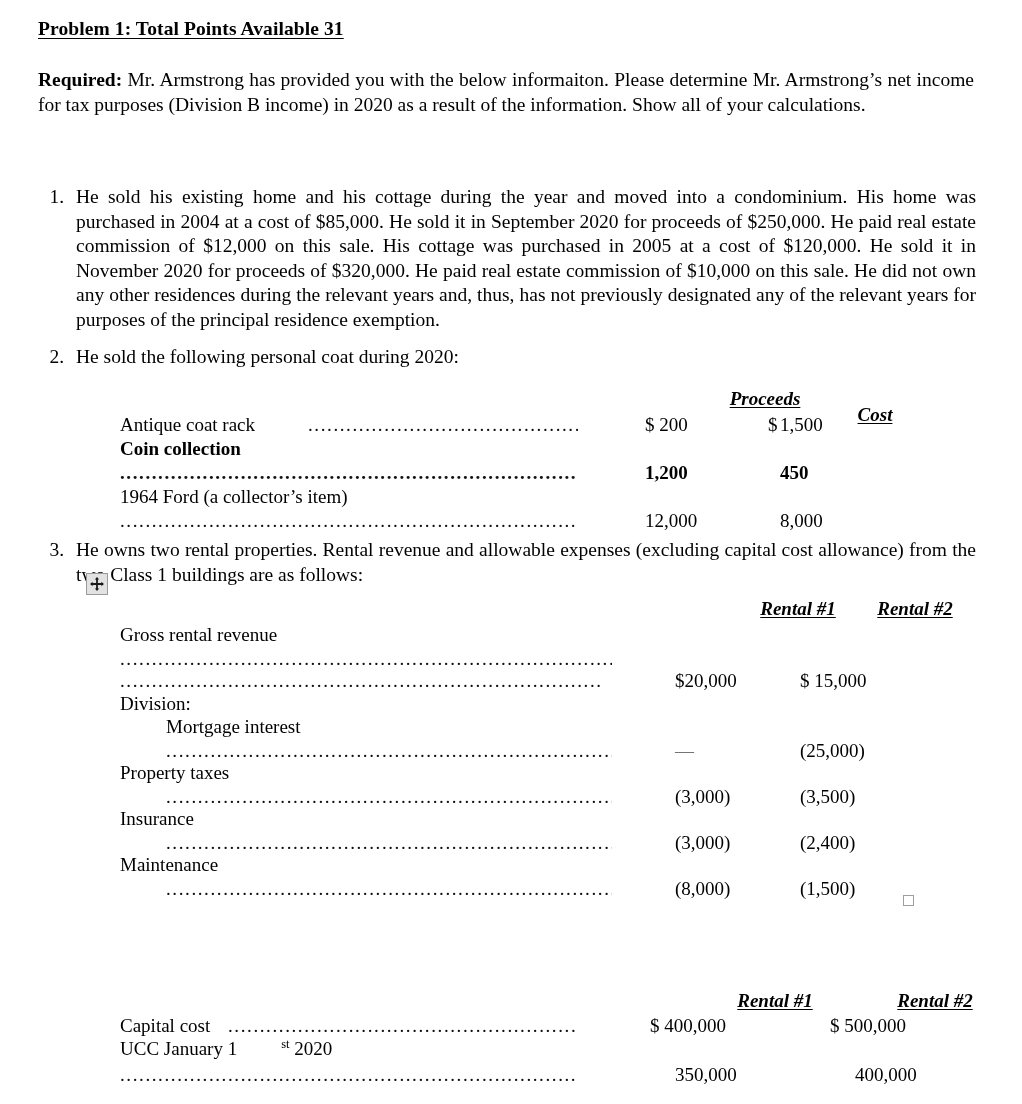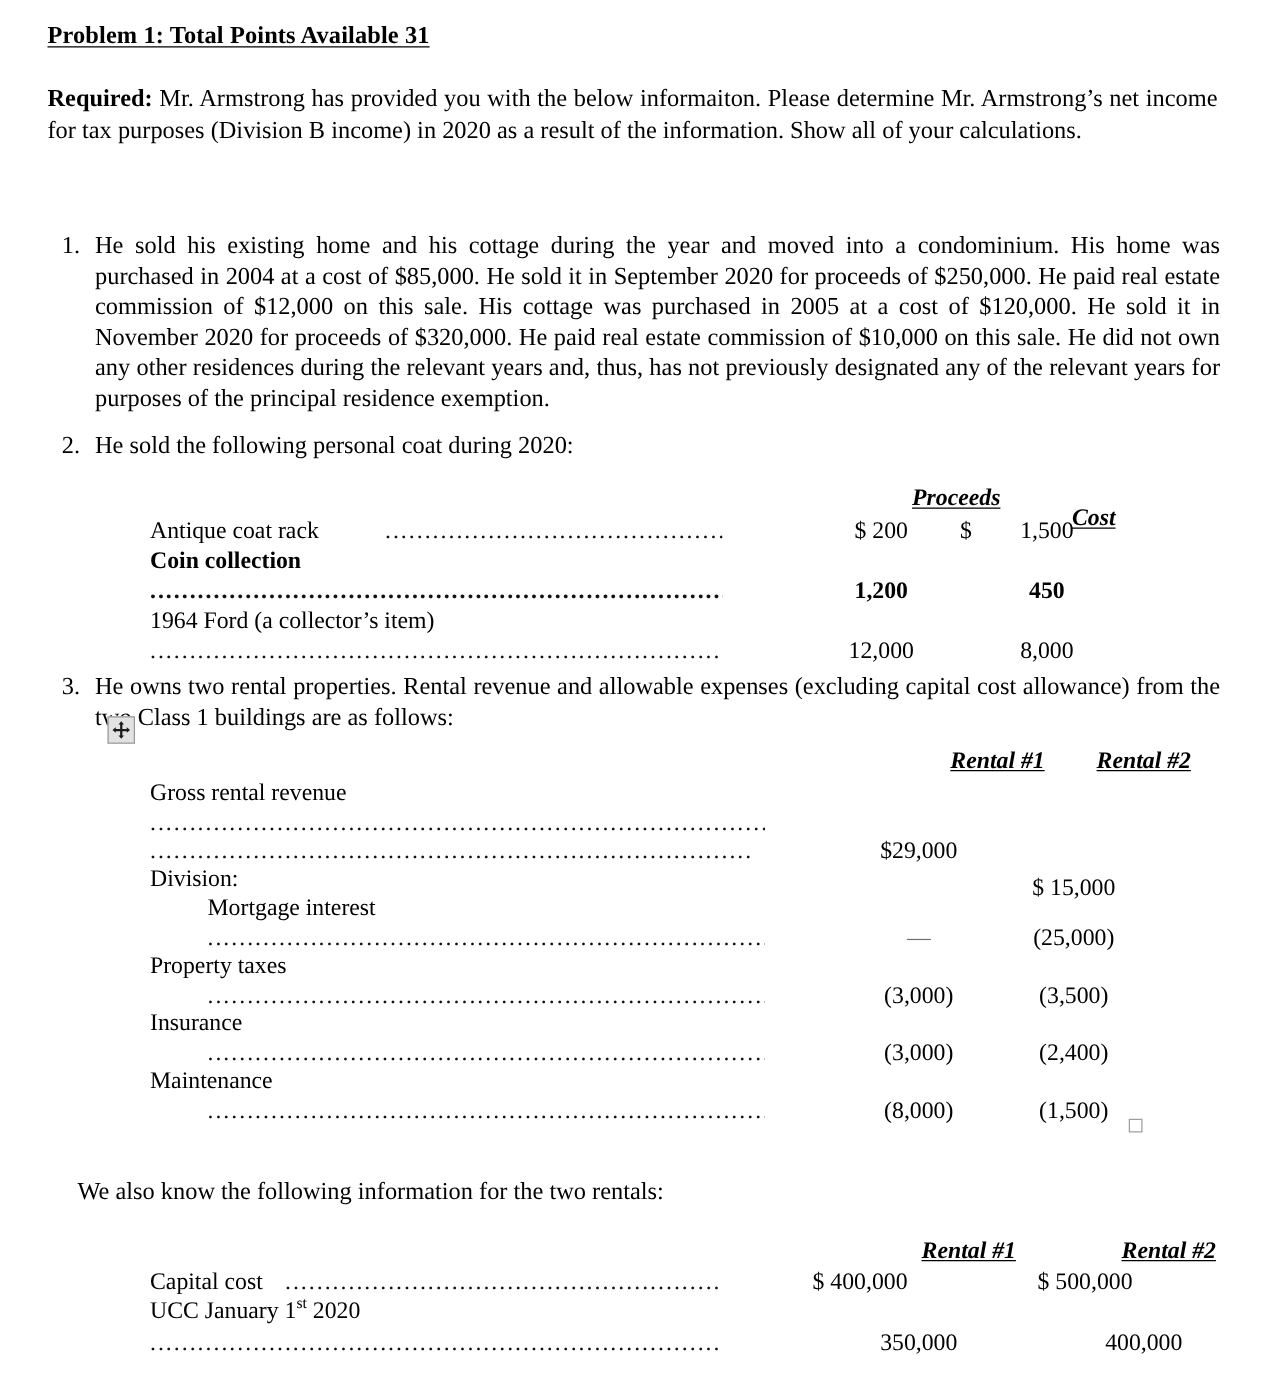--- a/index.html
+++ b/index.html
@@ -98,21 +98,21 @@
     border-bottom: 0px;
     overflow: hidden;
     white-space: nowrap;
     color: #111;
     letter-spacing: 1.6px;
     font-size: 19px;
   }
   .col-val {
     position: absolute;
     top: 0;
-    text-align: center;
+    text-align: left;
     white-space: nowrap;
   }
 
   .hdr {
     font-weight: bold;
     font-style: italic;
     text-decoration: underline;
     text-underline-offset: 2px;
     text-align: center;
     position: absolute;
@@ -121,20 +121,21 @@
   }
 
   .dash {
     color: #6f6f6f;
   }
 
   .sup {
     font-size: 0.66em;
     vertical-align: super;
     line-height: 0;
+    margin-left: 44px;
   }
 
   
   .move-cursor {
     position: absolute;
     width: 22px;
     height: 22px;
     background: #e2e2e2;
     border: 1px solid #9a9a9a;
     box-sizing: border-box;
@@ -221,22 +222,22 @@
 
   <div class="fin-table" style="left:120px; top:598px; width:860px;">
 
     <div class="hdr" style="left:578px; width:200px; top:0;">Rental #1</div>
     <div class="hdr" style="left:695px; width:200px; top:0;">Rental #2</div>
 
     <div style="position:absolute; left:0; top:26px; width:860px; height:72px;">
       <span class="fin-label">Gross rental revenue</span>
       <span class="leader" style="left:0px; width:492px; top:24px;">................................................................................................................</span>
       <span class="leader" style="left:0px; width:480px; top:46px;">................................................................................................................</span>
-      <span class="col-val" style="left:555px; width:120px; top:46px;">$29,000</span>
-      <span class="col-val" style="left:680px; width:118px; top:46px;margin-top:30px;">$  15,000</span>
+      <span class="col-val" style="left:555px; width:120px; top:46px;">$20,000</span>
+      <span class="col-val" style="left:680px; width:118px; top:46px;">$  15,000</span>
     </div>
 
     <div style="position:absolute; left:0; top:95px; width:860px; height:24px;">
       <span class="fin-label">Division:</span>
     </div>
 
     <div style="position:absolute; left:0; top:118px; width:860px; height:46px;">
       <span class="fin-label indent">Mortgage interest</span>
       <span class="leader" style="left:46px; width:446px; top:24px;">................................................................................................................</span>
       <span class="col-val dash" style="left:555px; width:120px; top:24px;">—</span>
@@ -260,21 +261,20 @@
     <div style="position:absolute; left:0; top:256px; width:860px; height:46px;">
       <span class="fin-label">Maintenance</span>
       <span class="leader" style="left:46px; width:446px; top:24px;">................................................................................................................</span>
       <span class="col-val" style="left:555px; width:120px; top:24px;">(8,000)</span>
       <span class="col-val" style="left:680px; width:118px; top:24px;">(1,500)</span>
     </div>
   </div>
 
   <div class="handle-square" style="left:903px; top:895px;"></div>
 
-  <div class="plain-line" style="left:62px; top:943px;">We also know the following information for the two rentals:</div>
 
   <div class="fin-table" style="left:120px; top:990px; width:860px;">
 
     <div class="hdr" style="left:555px; width:200px; top:0;">Rental #1</div>
     <div class="hdr" style="left:715px; width:200px; top:0;">Rental #2</div>
 
     <div style="position:absolute; left:0; top:25px; width:860px; height:24px;">
       <span class="fin-label">Capital cost</span>
       <span class="leader" style="left:108px; width:350px;">................................................................................................................</span>
       <span class="col-val" style="left:530px; width:150px; text-align:left;">$ 400,000</span>

